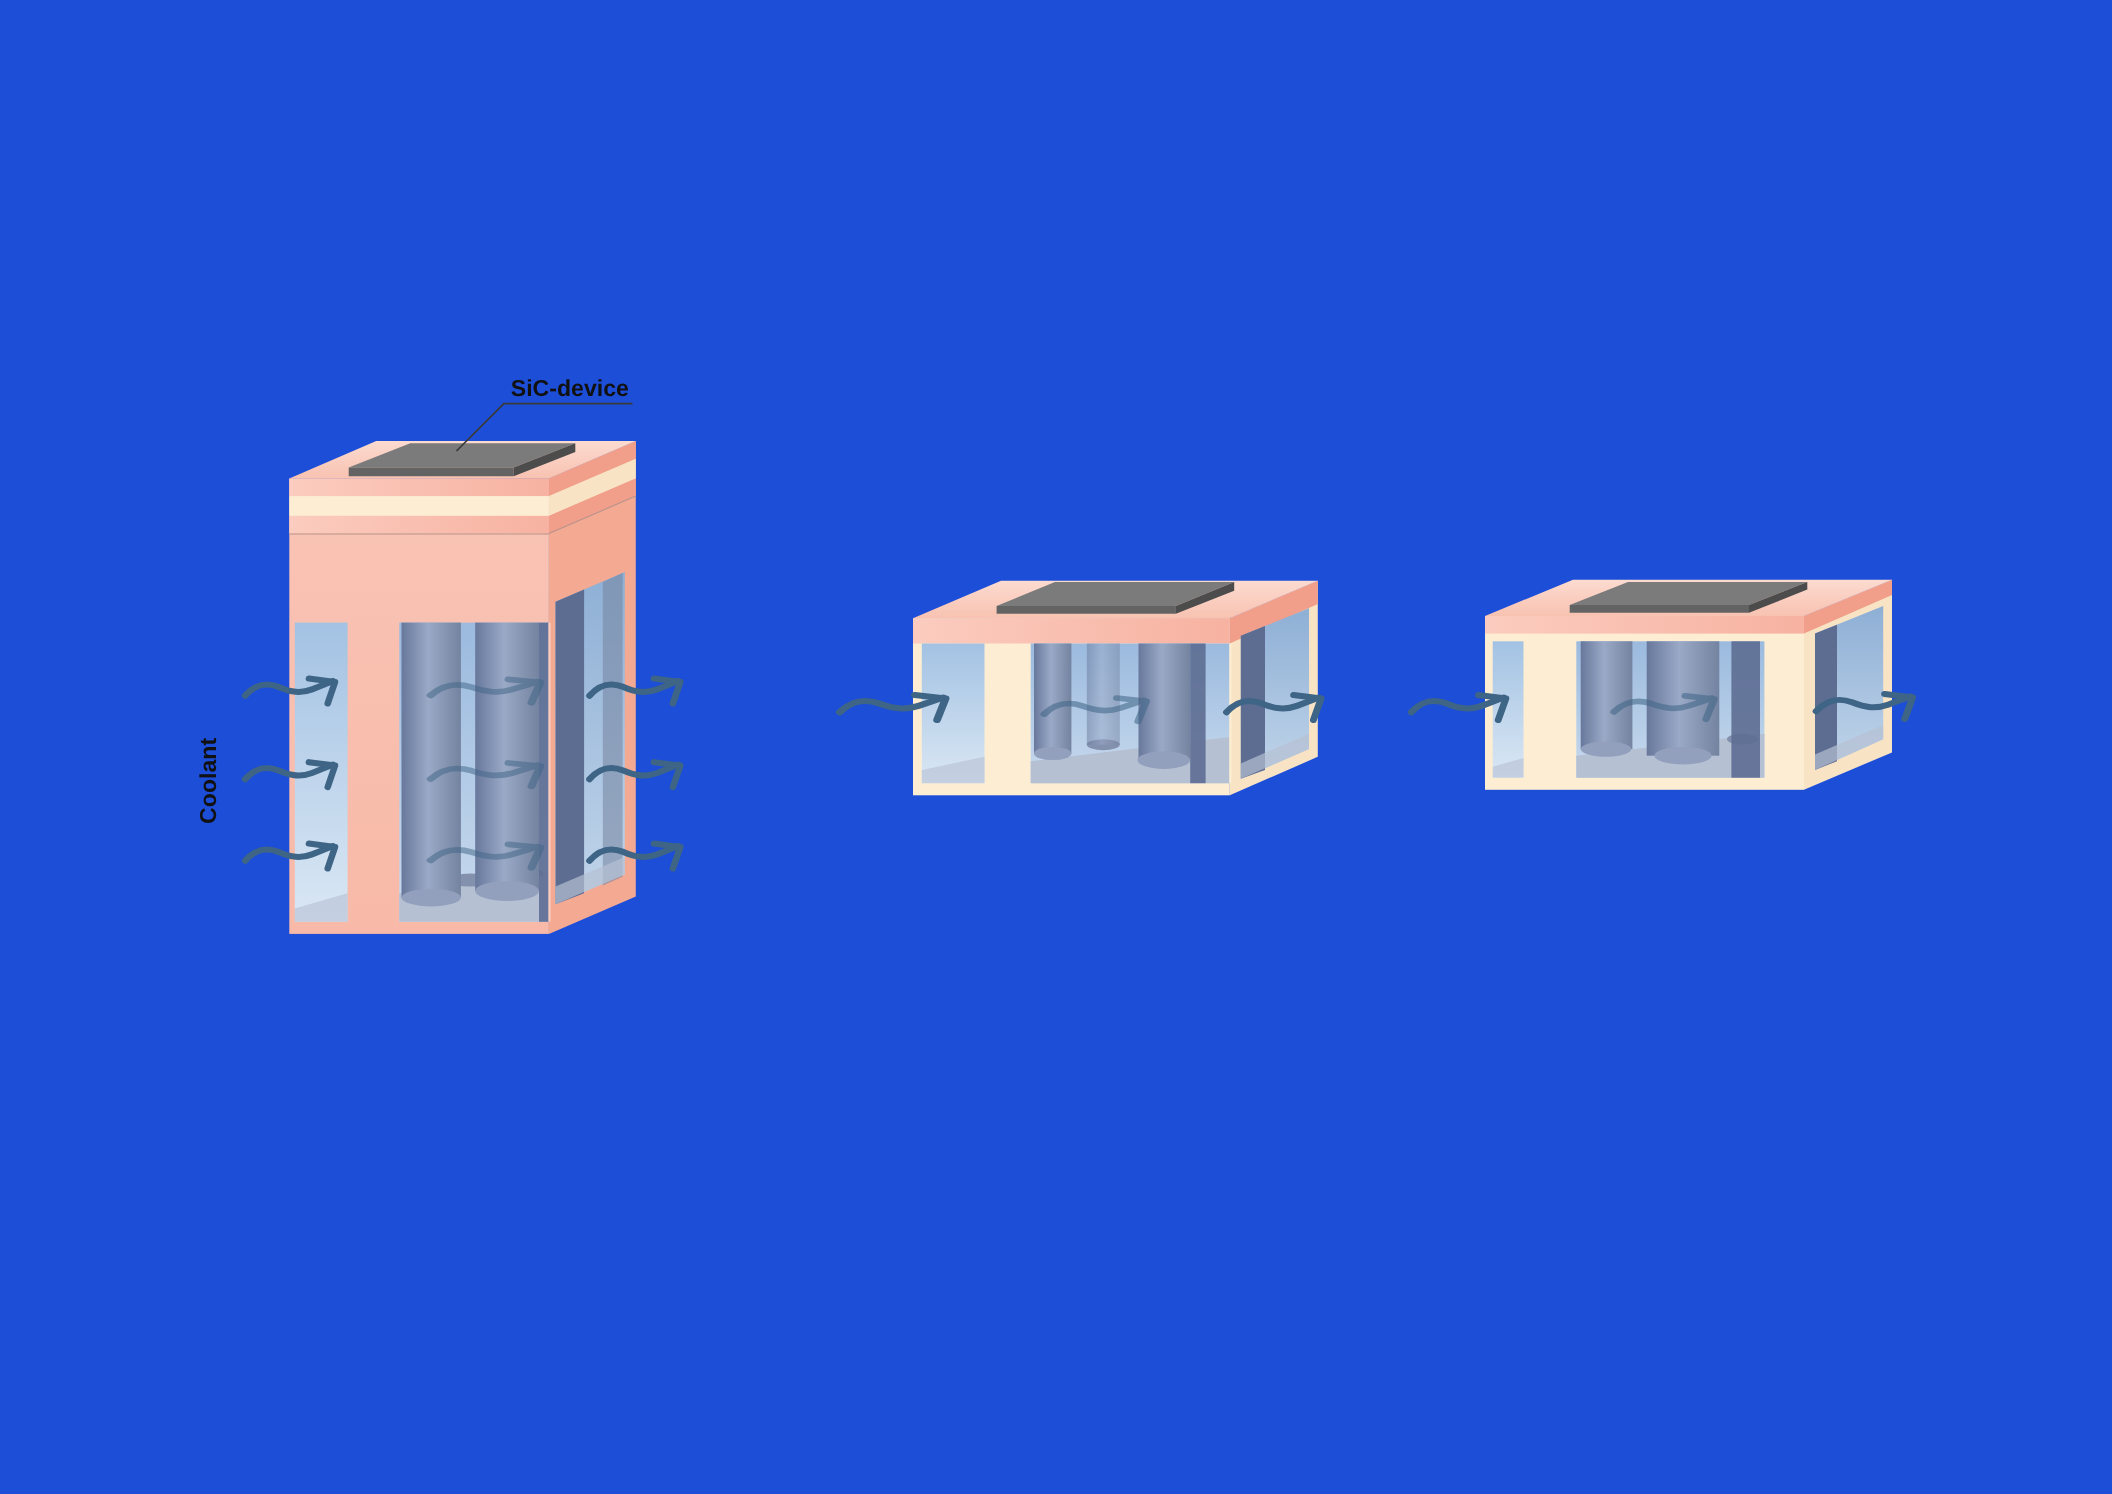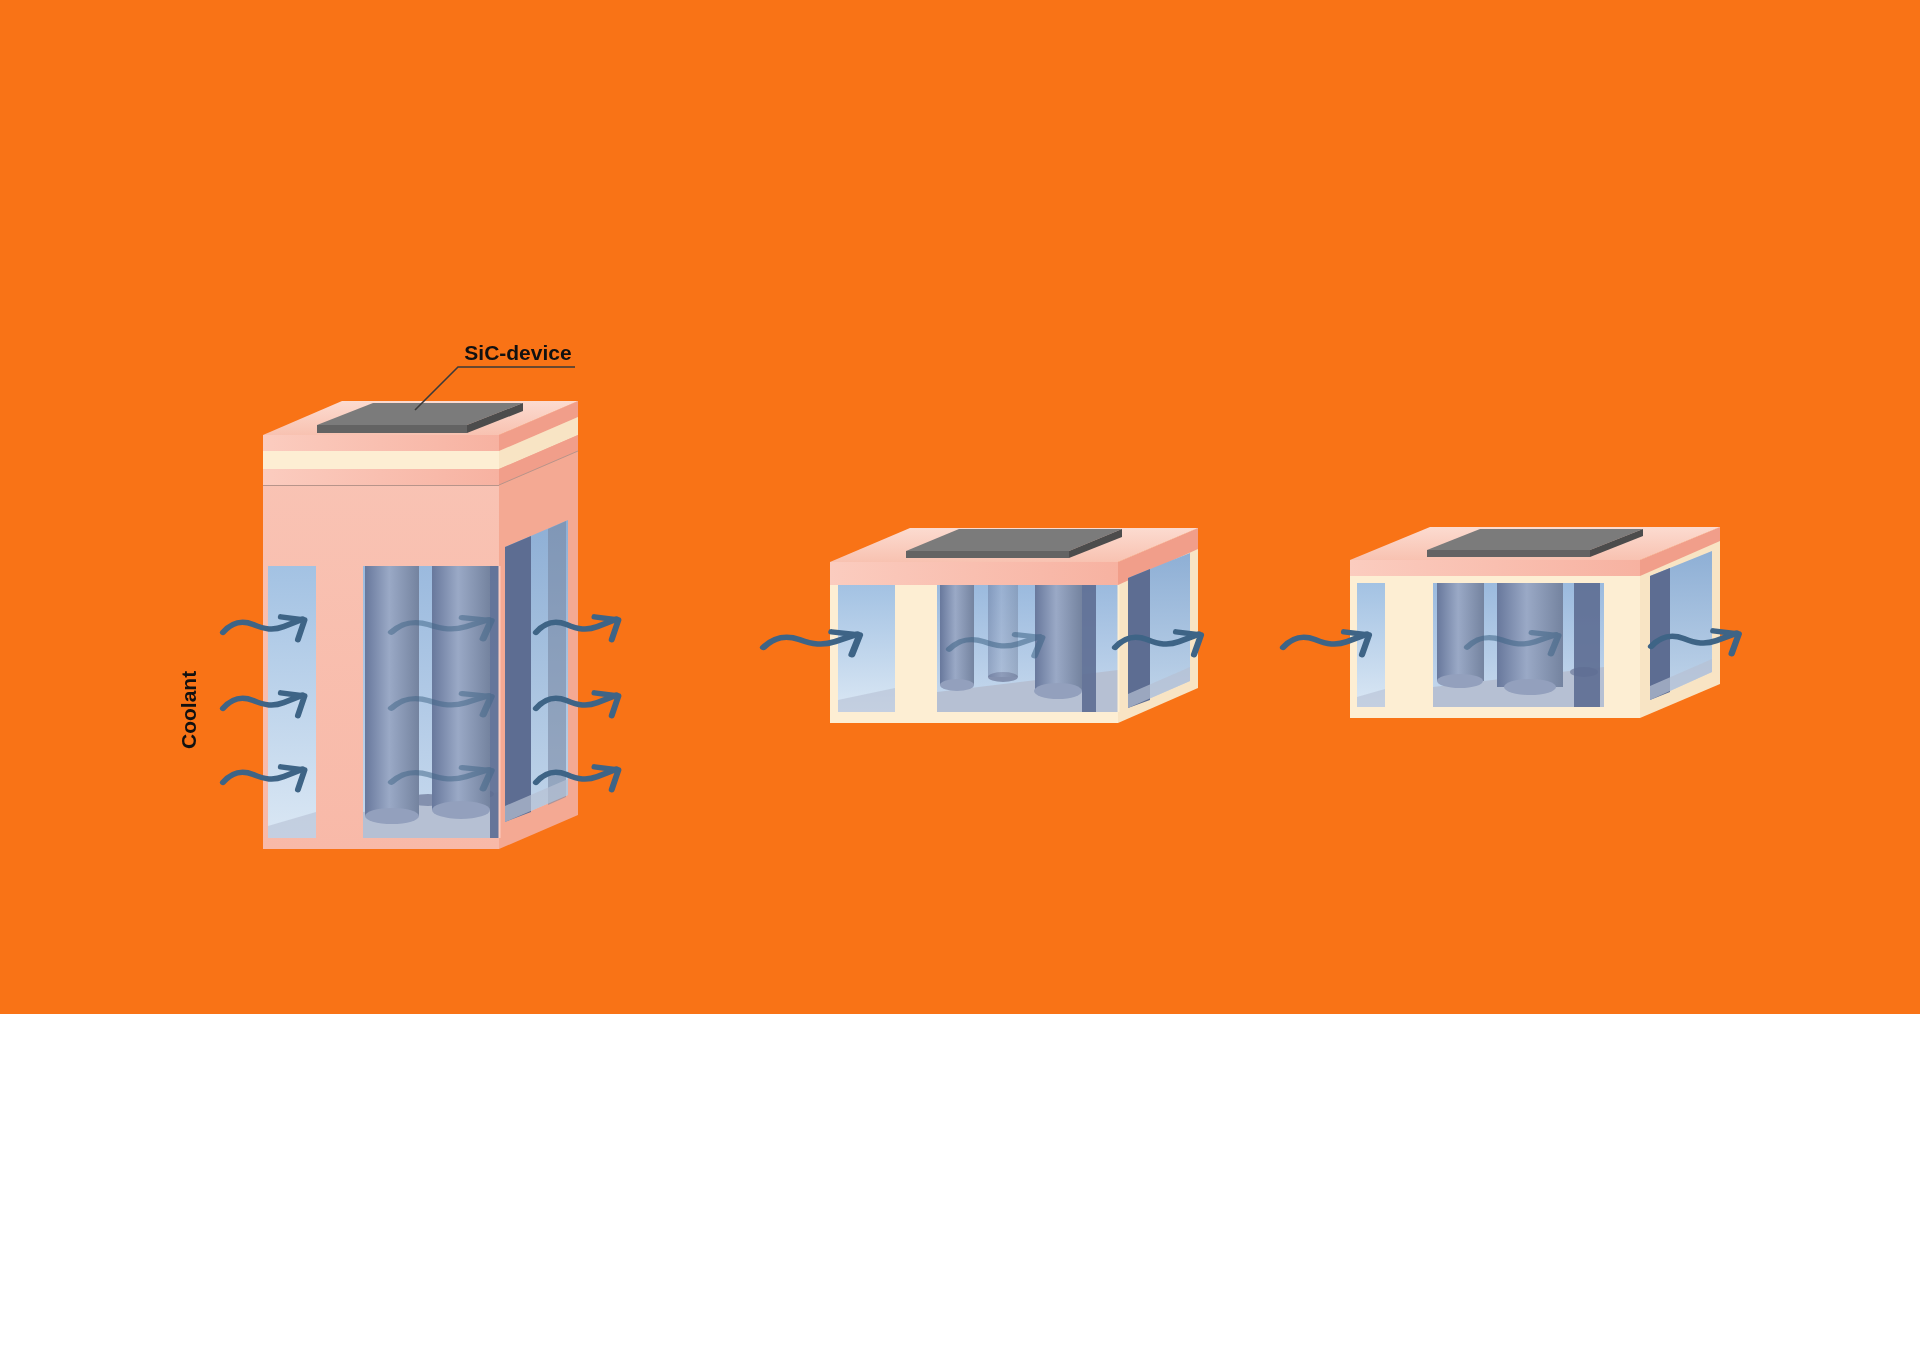--- a/index.html
+++ b/index.html
@@ -1,16 +1,16 @@
 <!DOCTYPE html>
 <html><head>
 <meta charset="utf-8">
 <style>
   html,body{margin:0;padding:0;background:#ffffff;}
-  .stage{position:relative;width:1920px;height:1014px;background:#f97316;overflow:hidden;}
+  .stage{position:relative;width:1920px;height:1358px;background:#1d4ed8;overflow:hidden;}
   svg{display:block;}
   .lbl{font-family:"Liberation Sans",sans-serif;font-weight:bold;font-size:21px;}
 </style>
 </head>
 <body>
 
 <div class="stage">
 <svg width="1920" height="1358" viewBox="0 0 1920 1358" xmlns="http://www.w3.org/2000/svg">
   <defs>
     <linearGradient id="gTop" x1="0" y1="0" x2="0" y2="1">

